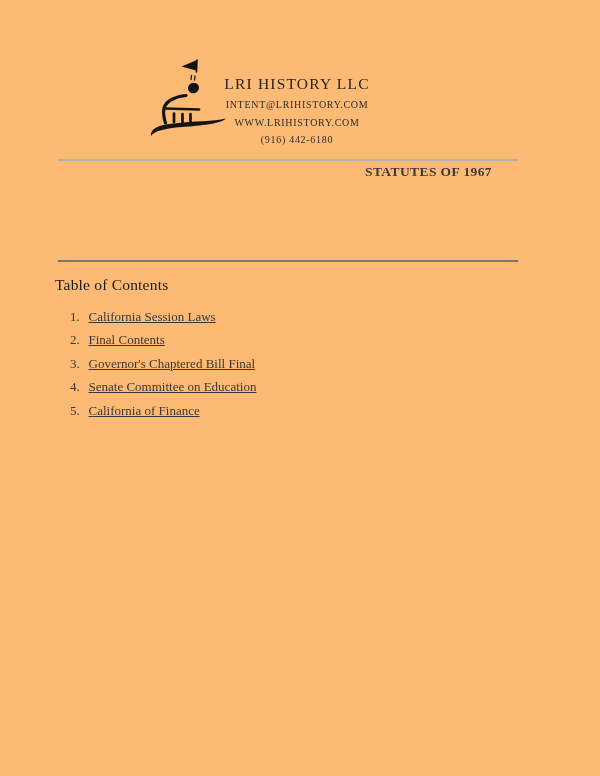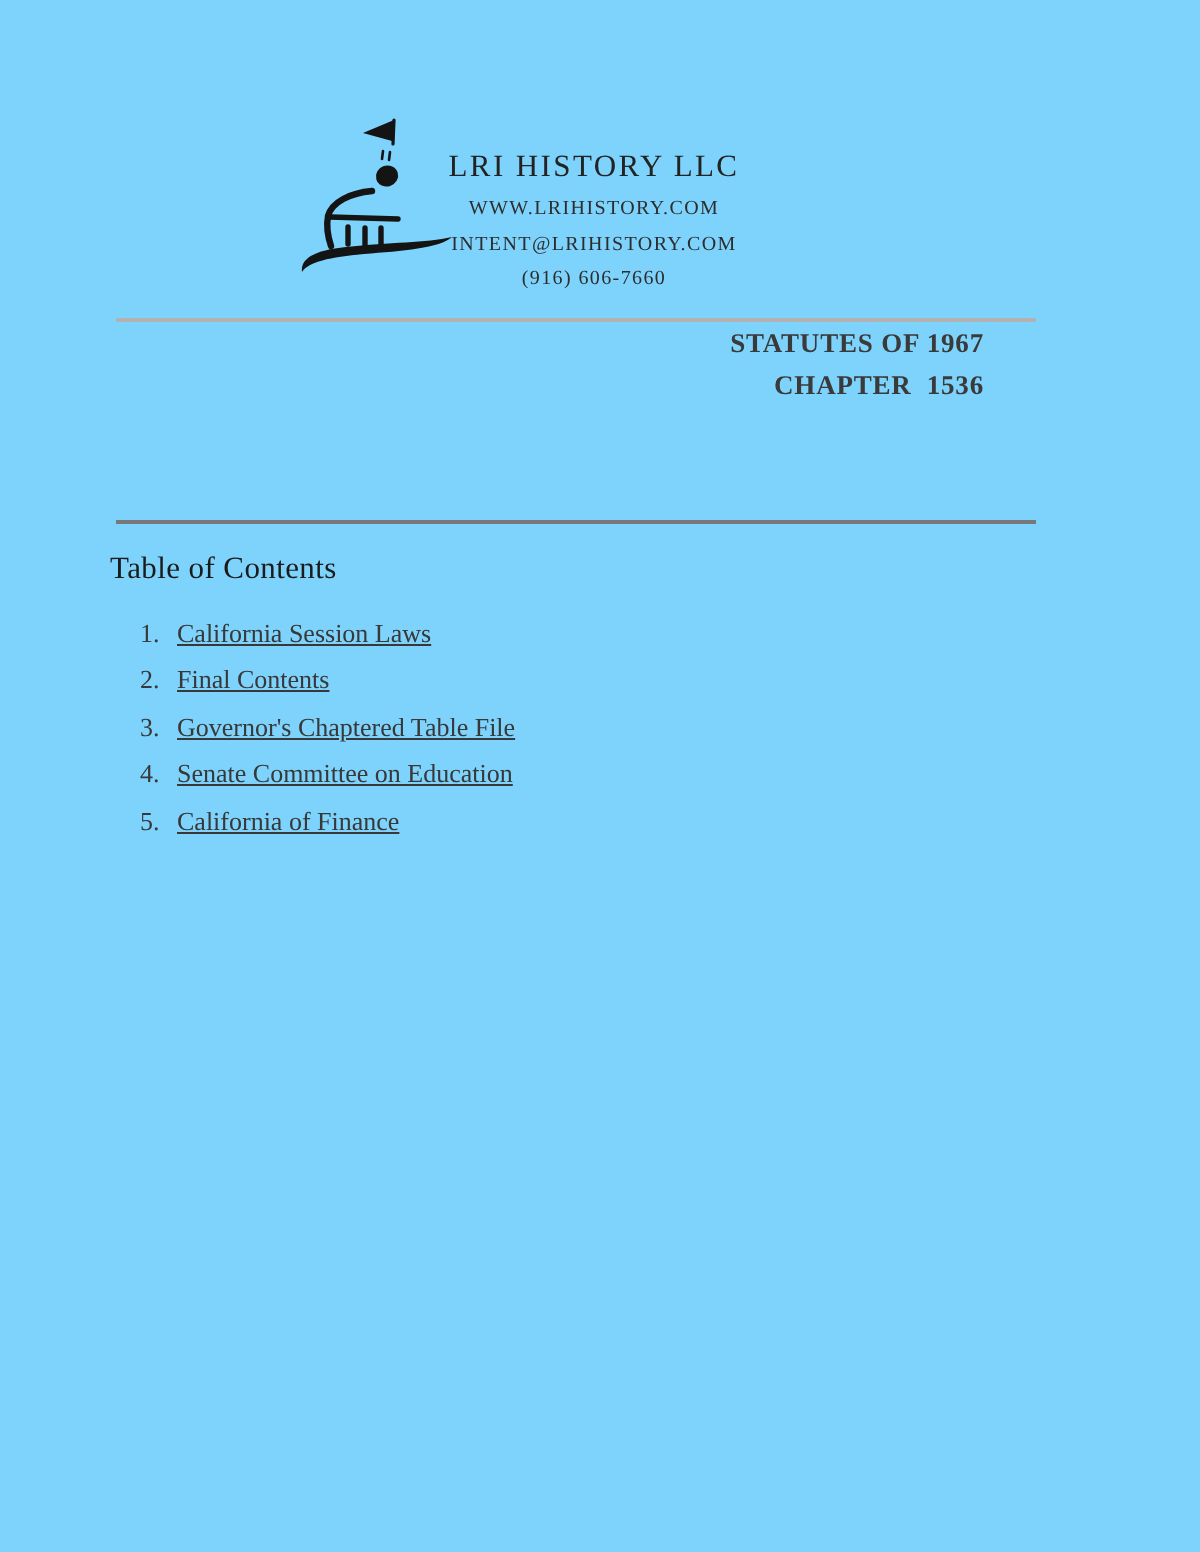--- a/index.html
+++ b/index.html
@@ -4,21 +4,21 @@
 <style>
   html, body {
     margin: 0;
     padding: 0;
     background: #ffffff;
   }
   .page {
     position: relative;
     width: 600px;
     height: 776px;
-    background: #7dd3fc;
+    background: #fdba74;
     font-family: "Liberation Serif", "DejaVu Serif", serif;
     overflow: hidden;
   }
 
   
   .logo {
     position: absolute;
     left: 145px;
     top: 55px;
     width: 90px;
@@ -135,48 +135,47 @@
         <path d="M 37.5,59 L 37.5,67.5" stroke-width="2.7"></path>
         <path d="M 45.5,59 L 45.5,67.5" stroke-width="2.7"></path>
 
         <path d="M 6,81 C 5,74 13,70 28,68.5 C 50,66 68,66.5 81,63.5 C 75,69 56,70.5 37,72 C 20,73.5 9,76 6,81 Z" fill="#141414" stroke="none"></path>
       </g>
     </svg>
   </div>
 
   <div class="header-text">
     <div class="company-name">LRI HISTORY LLC</div>
+    <div class="contact-line">INTENT@LRIHISTORY.COM</div>
     <div class="contact-line">WWW.LRIHISTORY.COM</div>
-    <div class="contact-line">INTENT@LRIHISTORY.COM</div>
-    <div class="contact-line">(916) 606-7660</div>
+    <div class="contact-line">(916) 442-6180</div>
   </div>
 
   <div class="rule rule-top"></div>
 
   <div class="case-info">
     <div class="case-line">STATUTES OF 1967</div>
-    <div class="case-line">CHAPTER  1536</div>
   </div>
 
   <div class="rule rule-bottom"></div>
 
   <div class="toc-title">Table of Contents</div>
 
   <div class="toc-list">
     <div class="toc-item">
       <span class="toc-num">1.</span>
       <span class="toc-label">California Session Laws</span>
     </div>
     <div class="toc-item">
       <span class="toc-num">2.</span>
       <span class="toc-label">Final Contents</span>
     </div>
     <div class="toc-item">
       <span class="toc-num">3.</span>
-      <span class="toc-label">Governor's Chaptered Table File</span>
+      <span class="toc-label">Governor's Chaptered Bill Final</span>
     </div>
     <div class="toc-item">
       <span class="toc-num">4.</span>
       <span class="toc-label">Senate Committee on Education</span>
     </div>
     <div class="toc-item">
       <span class="toc-num">5.</span>
       <span class="toc-label">California of Finance</span>
     </div>
   </div>

